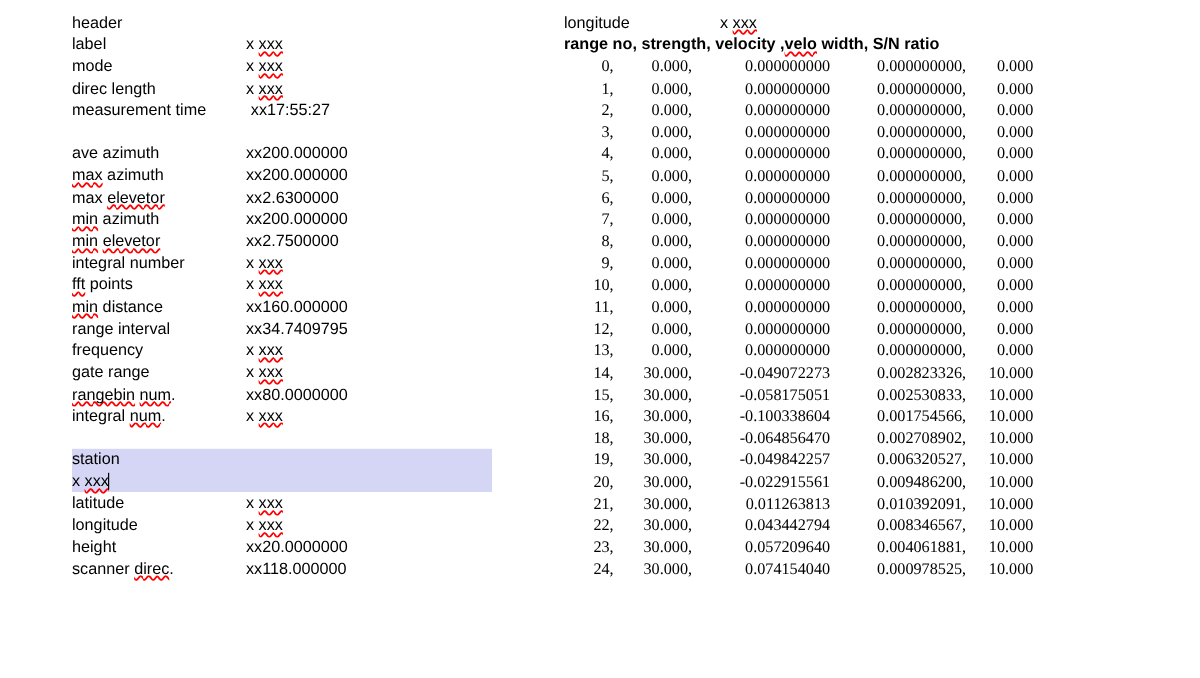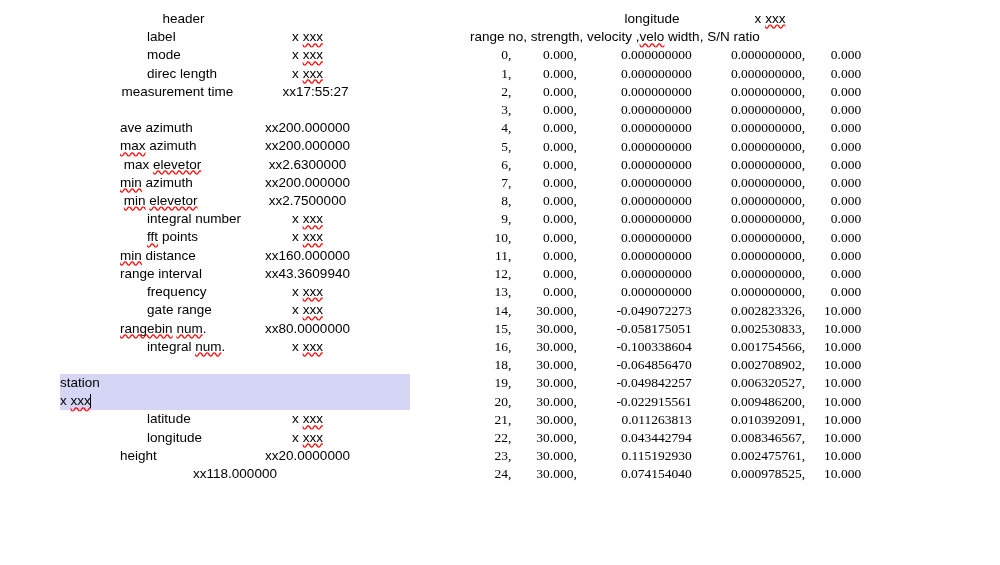--- a/index.html
+++ b/index.html
@@ -15,41 +15,41 @@
     .columns {
       display: flex;
       gap: 60px;
     }
     .left-col { width: 350px; }
     .right-col { flex: 1; }
     .field-line {
       display: flex;
       line-height: 1.35;
       white-space: pre;
-      justify-content: center;
     }
     .field-label { display: inline-block; width: 145px; }
     .field-value { display: inline-block; }
     .blank { height: 18px; }
     .highlight { background: #d5d5f5; flex-direction: column; }
     .spellerr {
       text-decoration: underline wavy red;
       text-decoration-skip-ink: none;
     }
     .caret {
       display:inline-block;
       width:0;
       height:14px;
       border-left:1px solid #000;
       vertical-align:text-bottom;
       margin-left:-1px;
     }
     .table-header {
       white-space: pre;
       line-height: 1.35;
+      font-weight: bold;
     }
     .table-row {
       white-space: pre;
       font-family: Liberation Serif, serif;
       line-height: 1.35;
     }
     .tr-cell { display:inline-block; text-align:right; }
     .c0 { width: 38px; }
     .c1 { width: 62px; }
     .c2 { width: 115px; text-align:right; }
@@ -77,21 +77,21 @@
       <span class="field-value"><span>x </span><span class="spellerr">xxx</span></span>
     </div>
 
     <div class="field-line">
       <span class="field-label">direc length</span>
       <span class="field-value"><span>x </span><span class="spellerr">xxx</span></span>
     </div>
 
     <div class="field-line">
       <span class="field-label">measurement time</span>
-      <span class="field-value" style="margin-left:16px"><span>xx</span><span>17:55:27</span></span>
+      <span class="field-value" style="margin-left:4px"><span>xx</span><span>17:55:27</span></span>
     </div>
 
     <div class="blank"></div>
 
     <div class="field-line">
       <span class="field-label">ave azimuth</span>
       <span class="field-value"><span>xx</span><span>200.000000</span></span>
     </div>
 
 
@@ -125,21 +125,21 @@
       <span class="field-value"><span>x </span><span class="spellerr">xxx</span></span>
     </div>
 
     <div class="field-line">
       <span class="field-label"><span class="spellerr">min</span><span> distance</span></span>
       <span class="field-value"><span>xx</span><span>160.000000</span></span>
     </div>
 
     <div class="field-line">
       <span class="field-label">range interval</span>
-      <span class="field-value"><span>xx</span><span>43.3609940</span></span>
+      <span class="field-value"><span>xx</span><span>34.7409795</span></span>
     </div>
 
     <div class="field-line">
       <span class="field-label">frequency</span>
       <span class="field-value"><span>x </span><span class="spellerr">xxx</span></span>
     </div>
 
     <div class="field-line">
       <span class="field-label">gate range</span>
       <span class="field-value"><span>x </span><span class="spellerr">xxx</span></span>
@@ -171,20 +171,21 @@
       <span class="field-label">longitude</span>
       <span class="field-value"><span>x </span><span class="spellerr">xxx</span></span>
     </div>
 
     <div class="field-line">
       <span class="field-label">height</span>
       <span class="field-value"><span>xx</span><span>20.0000000</span></span>
     </div>
 
     <div class="field-line">
+      <span class="field-label"><span>scanner </span><span class="spellerr">direc</span><span>.</span></span>
       <span class="field-value"><span>xx</span><span>118.000000</span></span>
     </div>
 
   </div>
 
   <div class="right-col">
 
     <div class="field-line">
       <span class="field-label" style="width:130px">longitude</span>
       <span class="field-value"><span>x </span><span class="spellerr">xxx</span></span>
@@ -208,18 +209,18 @@
         <div class="table-row"><span class="tr-cell c0">12</span><span class="comma">,</span><span class="tr-cell c1">0.000</span><span class="comma">,</span><span class="tr-cell c2">0.000000000</span><span class="tr-cell c3">0.000000000</span><span class="comma">,</span><span class="tr-cell c4">0.000</span></div>
         <div class="table-row"><span class="tr-cell c0">13</span><span class="comma">,</span><span class="tr-cell c1">0.000</span><span class="comma">,</span><span class="tr-cell c2">0.000000000</span><span class="tr-cell c3">0.000000000</span><span class="comma">,</span><span class="tr-cell c4">0.000</span></div>
         <div class="table-row"><span class="tr-cell c0">14</span><span class="comma">,</span><span class="tr-cell c1">30.000</span><span class="comma">,</span><span class="tr-cell c2">-0.049072273</span><span class="tr-cell c3">0.002823326</span><span class="comma">,</span><span class="tr-cell c4">10.000</span></div>
         <div class="table-row"><span class="tr-cell c0">15</span><span class="comma">,</span><span class="tr-cell c1">30.000</span><span class="comma">,</span><span class="tr-cell c2">-0.058175051</span><span class="tr-cell c3">0.002530833</span><span class="comma">,</span><span class="tr-cell c4">10.000</span></div>
         <div class="table-row"><span class="tr-cell c0">16</span><span class="comma">,</span><span class="tr-cell c1">30.000</span><span class="comma">,</span><span class="tr-cell c2">-0.100338604</span><span class="tr-cell c3">0.001754566</span><span class="comma">,</span><span class="tr-cell c4">10.000</span></div>
         <div class="table-row"><span class="tr-cell c0">18</span><span class="comma">,</span><span class="tr-cell c1">30.000</span><span class="comma">,</span><span class="tr-cell c2">-0.064856470</span><span class="tr-cell c3">0.002708902</span><span class="comma">,</span><span class="tr-cell c4">10.000</span></div>
         <div class="table-row"><span class="tr-cell c0">19</span><span class="comma">,</span><span class="tr-cell c1">30.000</span><span class="comma">,</span><span class="tr-cell c2">-0.049842257</span><span class="tr-cell c3">0.006320527</span><span class="comma">,</span><span class="tr-cell c4">10.000</span></div>
         <div class="table-row"><span class="tr-cell c0">20</span><span class="comma">,</span><span class="tr-cell c1">30.000</span><span class="comma">,</span><span class="tr-cell c2">-0.022915561</span><span class="tr-cell c3">0.009486200</span><span class="comma">,</span><span class="tr-cell c4">10.000</span></div>
         <div class="table-row"><span class="tr-cell c0">21</span><span class="comma">,</span><span class="tr-cell c1">30.000</span><span class="comma">,</span><span class="tr-cell c2">0.011263813</span><span class="tr-cell c3">0.010392091</span><span class="comma">,</span><span class="tr-cell c4">10.000</span></div>
         <div class="table-row"><span class="tr-cell c0">22</span><span class="comma">,</span><span class="tr-cell c1">30.000</span><span class="comma">,</span><span class="tr-cell c2">0.043442794</span><span class="tr-cell c3">0.008346567</span><span class="comma">,</span><span class="tr-cell c4">10.000</span></div>
-        <div class="table-row"><span class="tr-cell c0">23</span><span class="comma">,</span><span class="tr-cell c1">30.000</span><span class="comma">,</span><span class="tr-cell c2">0.115192930</span><span class="tr-cell c3">0.002475761</span><span class="comma">,</span><span class="tr-cell c4">10.000</span></div>
+        <div class="table-row"><span class="tr-cell c0">23</span><span class="comma">,</span><span class="tr-cell c1">30.000</span><span class="comma">,</span><span class="tr-cell c2">0.057209640</span><span class="tr-cell c3">0.004061881</span><span class="comma">,</span><span class="tr-cell c4">10.000</span></div>
         <div class="table-row"><span class="tr-cell c0">24</span><span class="comma">,</span><span class="tr-cell c1">30.000</span><span class="comma">,</span><span class="tr-cell c2">0.074154040</span><span class="tr-cell c3">0.000978525</span><span class="comma">,</span><span class="tr-cell c4">10.000</span></div>
       </div>
 
   </div>
 </div>
 
 </body></html>

